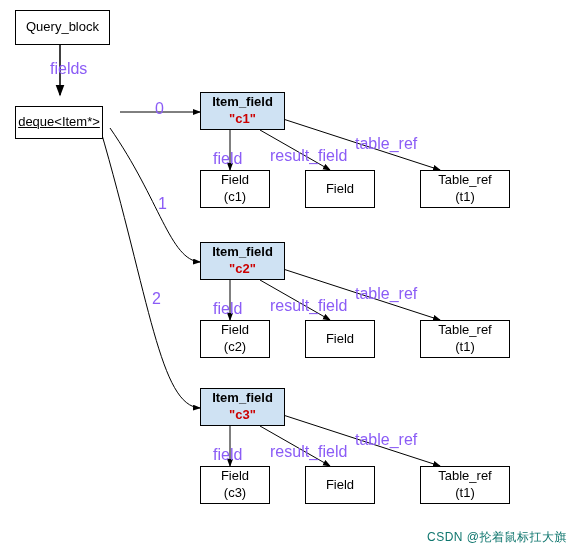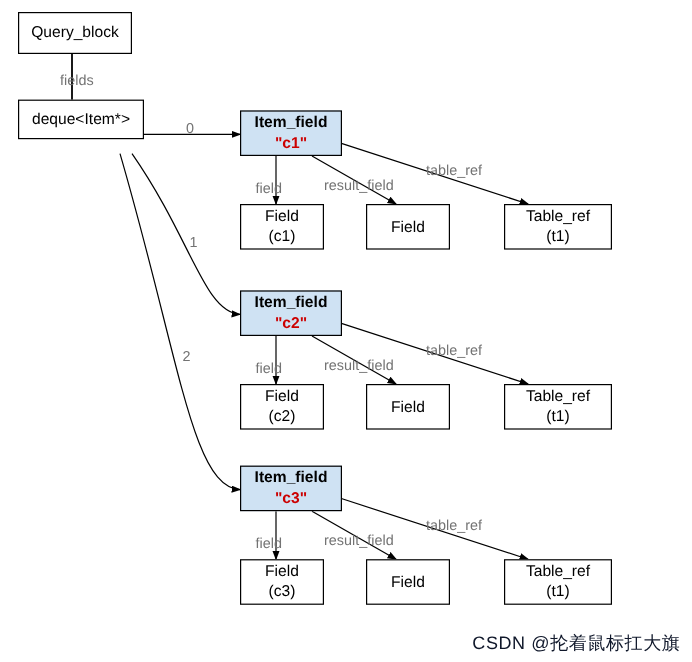--- a/index.html
+++ b/index.html
@@ -1,21 +1,21 @@
 <!DOCTYPE html>
 <html><head>
 <meta charset="utf-8">
 <style>
   * { margin: 0; padding: 0; box-sizing: border-box; }
   body { font-family: Arial, sans-serif; font-size: 13px; background: #fff; position: relative; width: 577px; height: 552px; }
   .node { position: absolute; border: 1px solid #000; background: #fff; text-align: center; display: flex; flex-direction: column; justify-content: center; align-items: center; padding: 4px 8px; line-height: 1.3; }
   .node.blue { background: #cfe2f3; font-weight: bold; }
   .red { color: #cc0000; }
-  .lbl { position: absolute; font-size: 12px; background: transparent; color: #737373; }
-  .watermark { position: absolute; right: 10px; bottom: 6px; font-size: 15px; color: #0f172a; letter-spacing: 0.5px; }
+  .lbl { position: absolute; font-size: 16px; background: transparent; color: #8b5cf6; }
+  .watermark { position: absolute; right: 10px; bottom: 6px; font-size: 12px; color: #0f766e; letter-spacing: 0.5px; }
   svg.edges { position: absolute; top: 0; left: 0; width: 577px; height: 552px; pointer-events: none; }
 </style>
 </head>
 <body>
 
 <svg class="edges">
   <defs>
     <marker id="arr" markerWidth="8" markerHeight="8" refX="7" refY="3" orient="auto">
       <path d="M0,0 L8,3 L0,6 z" fill="#000"></path>
     </marker>
@@ -39,21 +39,21 @@
 
   <line x1="230" y1="426" x2="230" y2="466" stroke="#000" marker-end="url(#arr)"></line>
   <line x1="260" y1="426" x2="330" y2="466" stroke="#000" marker-end="url(#arr)"></line>
   <line x1="280" y1="414" x2="440" y2="466" stroke="#000" marker-end="url(#arr)"></line>
 </svg>
 
 <div class="node" style="left:15px; top:10px; width:95px; height:35px;">
   <span>Query_block</span>
 </div>
 
-<div class="node" style="left:15px; top:83px; width:105px; height:33px;">
+<div class="node" style="left:15px; top:106px; width:88px; height:33px;text-decoration:underline;">
   <span>deque&lt;Item*&gt;</span>
 </div>
 
 <div class="node blue" style="left:200px; top:92px; width:85px; height:38px;">
   <span>Item_field</span>
   <span class="red">"c1"</span>
 </div>
 <div class="node" style="left:200px; top:170px; width:70px; height:38px;">
   <span>Field</span>
   <span>(c1)</span>

